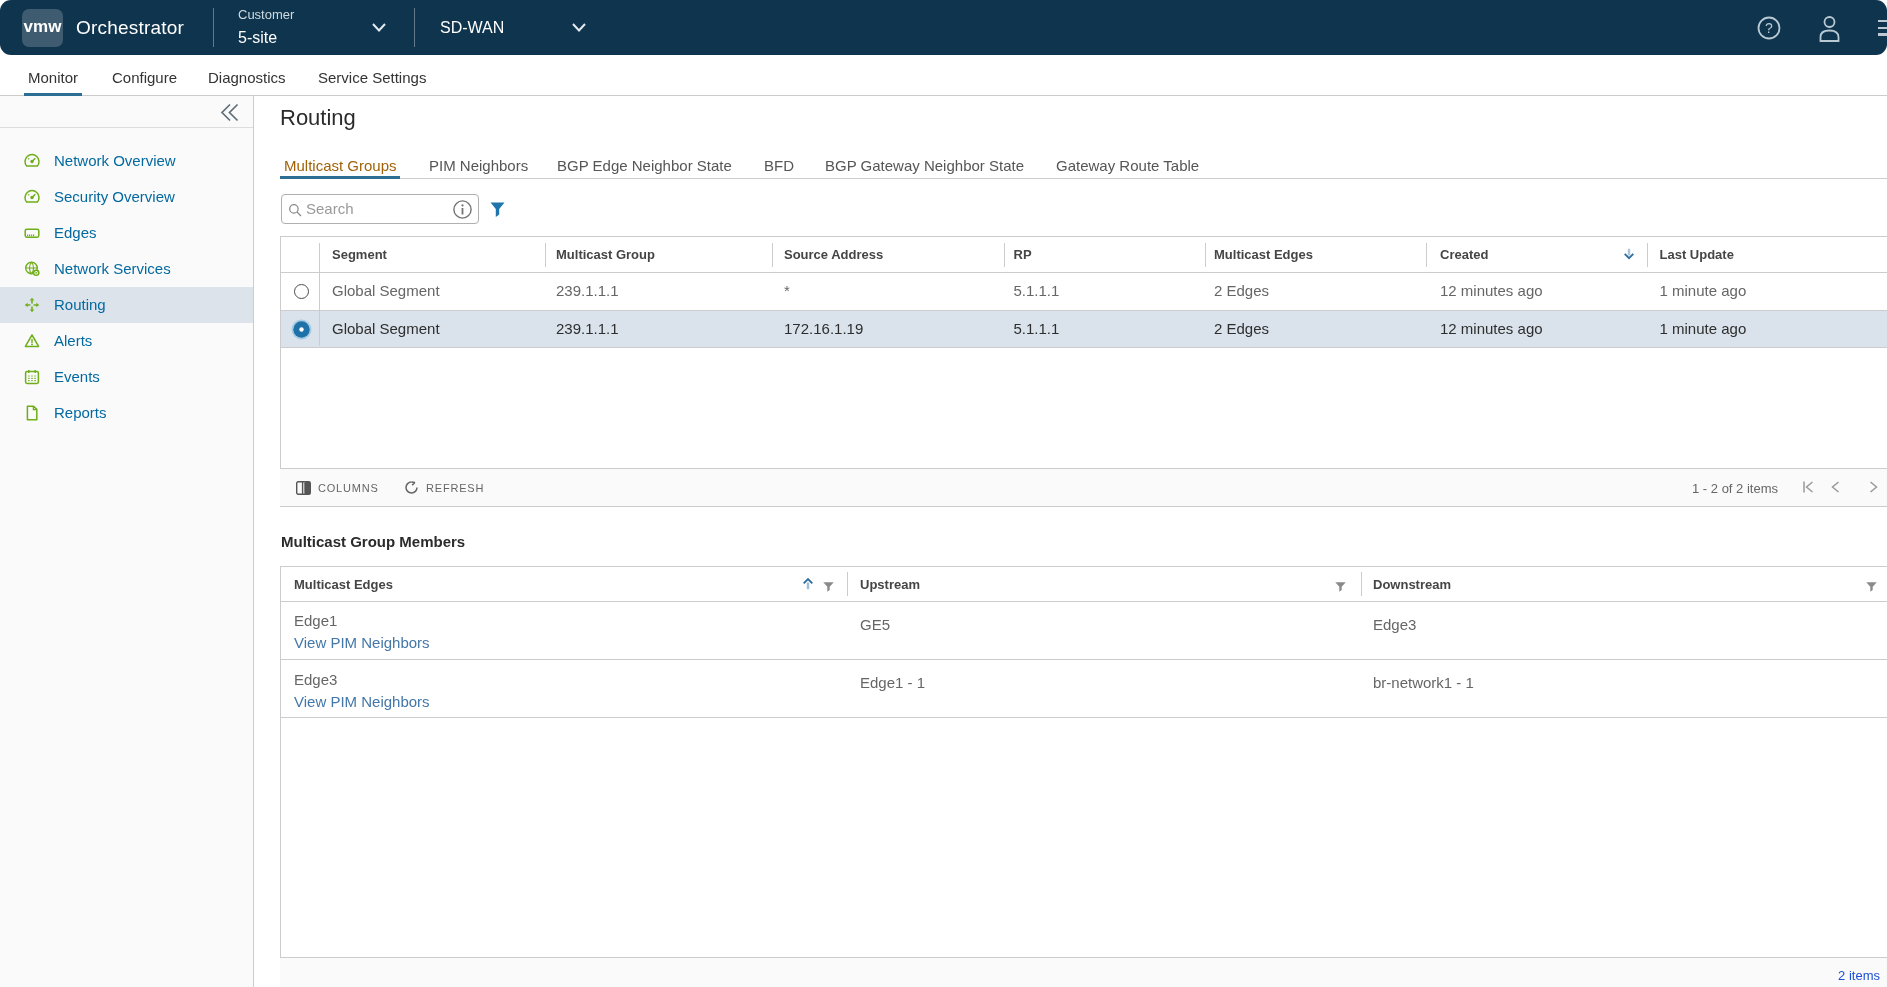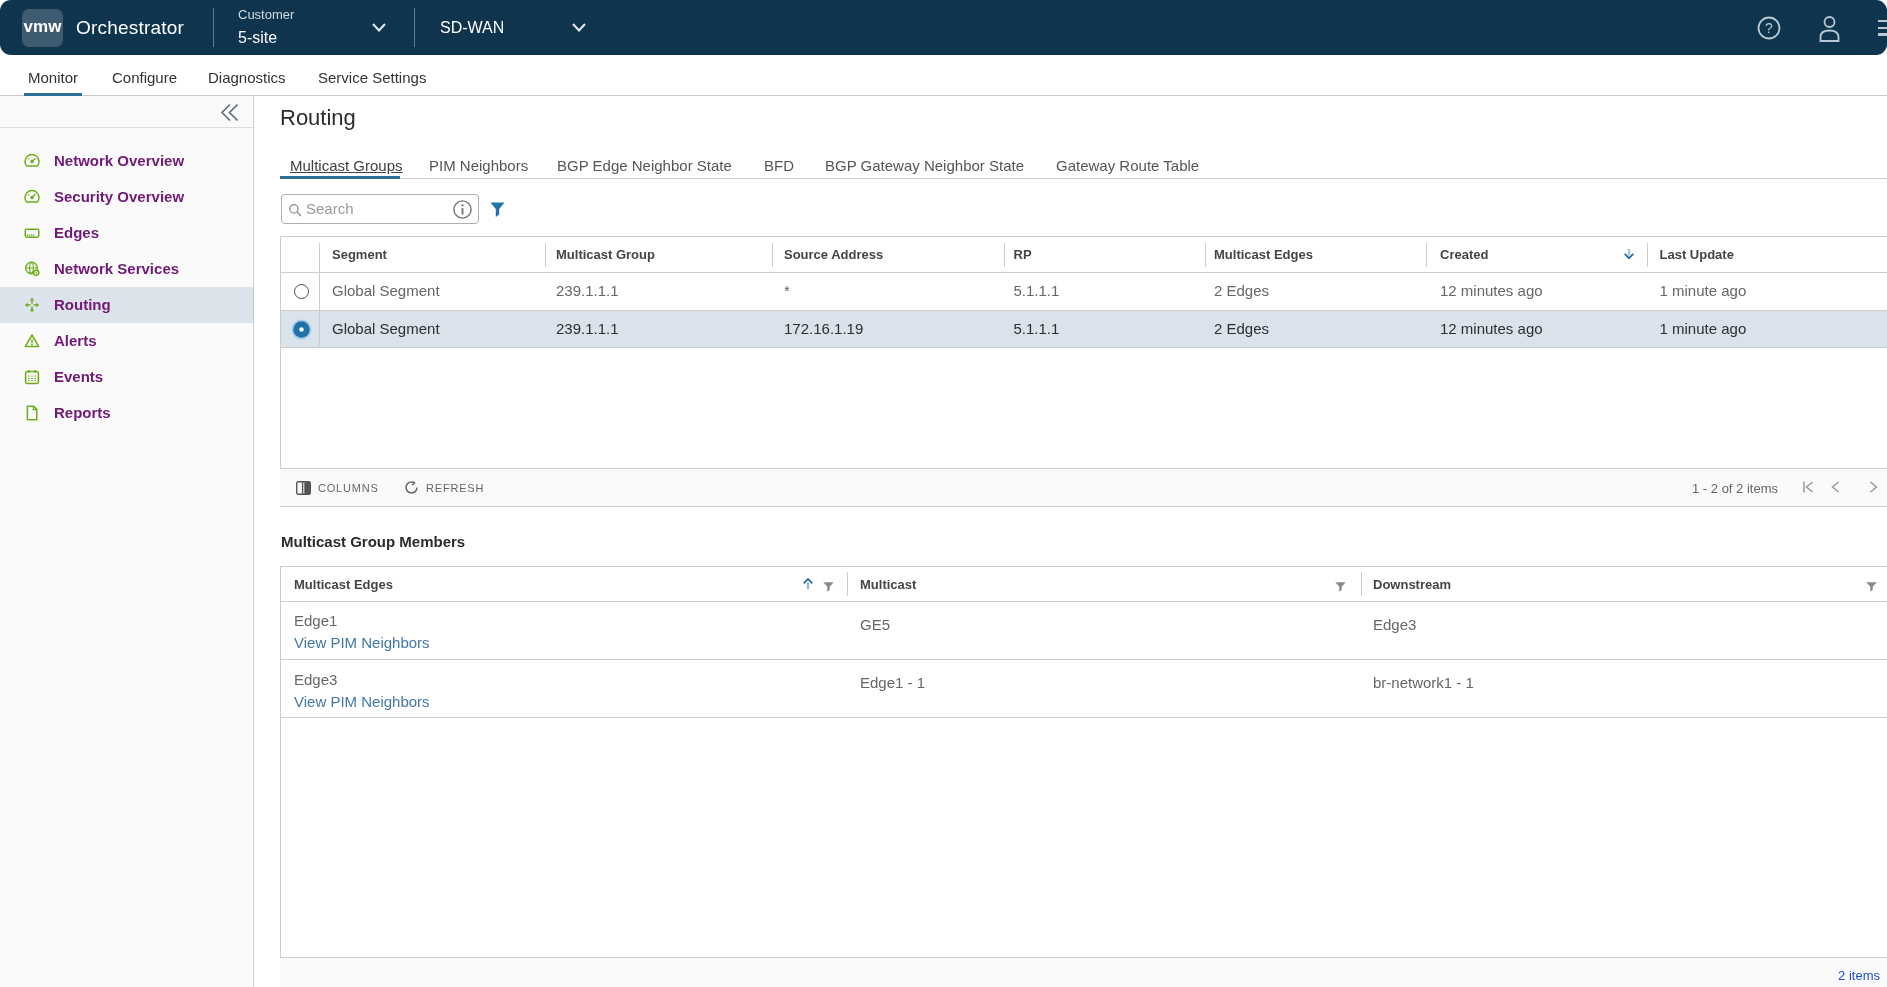--- a/index.html
+++ b/index.html
@@ -19,21 +19,21 @@
   
   #nav { position:absolute; left:0; top:55px; width:1887px; height:41px; background:#fff; border-bottom:1px solid #ccc; }
   .navitem { position:absolute; top:0; height:40px; line-height:46px; font-size:15px; color:#333; }
   #navuline { position:absolute; left:24px; top:38px; width:58px; height:3px; background:#2d6e94; }
 
   
   #side { position:absolute; left:0; top:96px; width:254px; height:891px; background:#fafafa; border-right:1px solid #ccc; }
   
   #sidediv { position:absolute; left:0; top:31px; width:100%; height:1px; background:#ddd; }
   .sitem { position:absolute; left:0; width:253px; height:36px; }
-  .sitem .txt { position:absolute; left:54px; top:0; height:36px; line-height:36px; font-size:15px; color:#701a75;font-weight:bold; }
+  .sitem .txt { position:absolute; left:54px; top:0; height:36px; line-height:36px; font-size:15px; color:#0369a1; }
   .sitem svg { position:absolute; left:24px; top:10px; }
   .sel { background:#dce3ea; }
 
   
   #main { position:absolute; left:254px; top:96px; width:1633px; height:891px; background:#fff; }
   #title { position:absolute; left:26px; top:9px; font-size:22px; font-weight:400; color:#2b2b2b; }
   .tab { position:absolute; top:57px; height:26px; line-height:26px; font-size:15px; color:#565656; padding:0 4px; }
   #tabline { position:absolute; left:26px; top:82px; width:1607px; height:1px; background:#ccc; }
   #tabuline { position:absolute; left:26px; top:80px; width:120px; height:3px; background:#2d6e94; z-index:2; }
 
@@ -157,21 +157,21 @@
       <svg width="16" height="16" viewBox="0 0 16 16">
         <path d="M3.4 1.2 H9.6 L12.8 4.4 V14.8 H3.4 Z" fill="none" stroke="#6fae18" stroke-width="1.5" stroke-linejoin="round"></path>
         <path d="M9.4 1.4 V4.7 H12.6" fill="none" stroke="#6fae18" stroke-width="1.3"></path>
       </svg>
       <span class="txt">Reports</span>
       </div>
   </div>
 
   <div id="main">
     <div id="title">Routing</div>
-    <div class="tab" style="left:32px; color:#404040;text-decoration:underline;">Multicast Groups</div>
+    <div class="tab" style="left:26px; color:#a16207;">Multicast Groups</div>
     <div class="tab" style="left:171px;">PIM Neighbors</div>
     <div class="tab" style="left:299px;">BGP Edge Neighbor State</div>
     <div class="tab" style="left:506px;">BFD</div>
     <div class="tab" style="left:567px;">BGP Gateway Neighbor State</div>
     <div class="tab" style="left:798px;">Gateway Route Table</div>
     <div id="tabuline"></div>
     <div id="tabline"></div>
 
     <div id="search">
       <svg style="position:absolute; left:7px; top:9px;" width="13" height="13" viewBox="0 0 13 13">
@@ -266,21 +266,21 @@
     <div style="position:absolute; left:27px; top:437px; font-size:15px; font-weight:bold; color:#2b2b2b;">Multicast Group Members</div>
 
     <div id="t2" style="position:absolute; left:26px; top:470px; width:1607px; height:421px;">
       <div class="vline" style="left:0; top:0; height:421px;"></div>
       <div class="hline" style="left:0; top:0; width:1607px;"></div>
 
       <div class="hline" style="left:0; top:35px; width:1607px;"></div>
       <div class="thead-sep" style="left:567px; top:6px; height:24px;"></div>
       <div class="thead-sep" style="left:1081px; top:6px; height:24px;"></div>
       <div class="htxt" style="left:14px; top:11px;">Multicast Edges</div>
-      <div class="htxt" style="left:580px; top:11px;">Multicast</div>
+      <div class="htxt" style="left:580px; top:11px;">Upstream</div>
       <div class="htxt" style="left:1093px; top:11px;">Downstream</div>
       <svg style="position:absolute; left:522px; top:12px;" width="12" height="13" viewBox="0 0 12 13">
         <path d="M6 11.2 V4.5" fill="none" stroke="#9dbfd9" stroke-width="2.4"></path>
         <path d="M1.7 5.4 L6 1.1 L10.3 5.4" fill="none" stroke="#2e6e9e" stroke-width="1.9"></path>
       </svg>
       <svg style="position:absolute; left:543px; top:16px;" width="11" height="10" viewBox="0 0 11 10">
         <path d="M0.3 0.3 H10.7 L6.7 4.8 V8 L4.3 9.7 V4.8 Z" fill="#8a8a8a"></path>
       </svg>
       <svg style="position:absolute; left:1055px; top:16px;" width="11" height="10" viewBox="0 0 11 10">
         <path d="M0.3 0.3 H10.7 L6.7 4.8 V8 L4.3 9.7 V4.8 Z" fill="#8a8a8a"></path>

